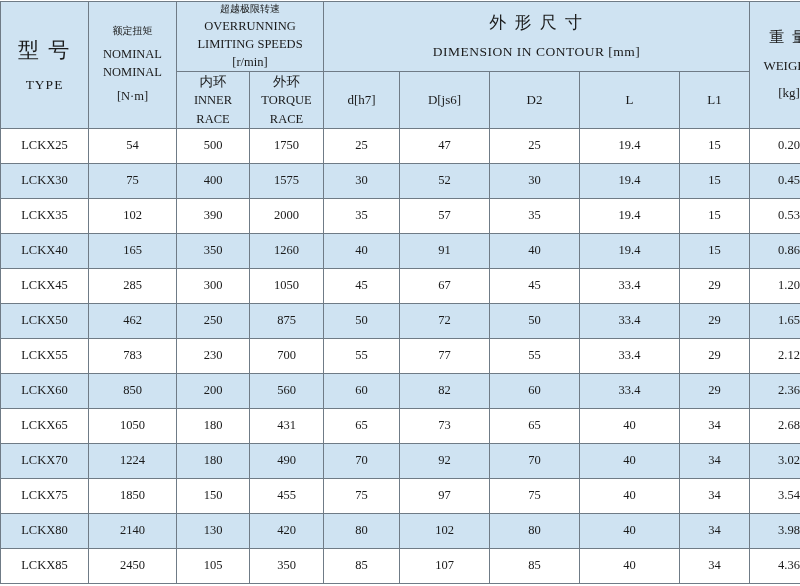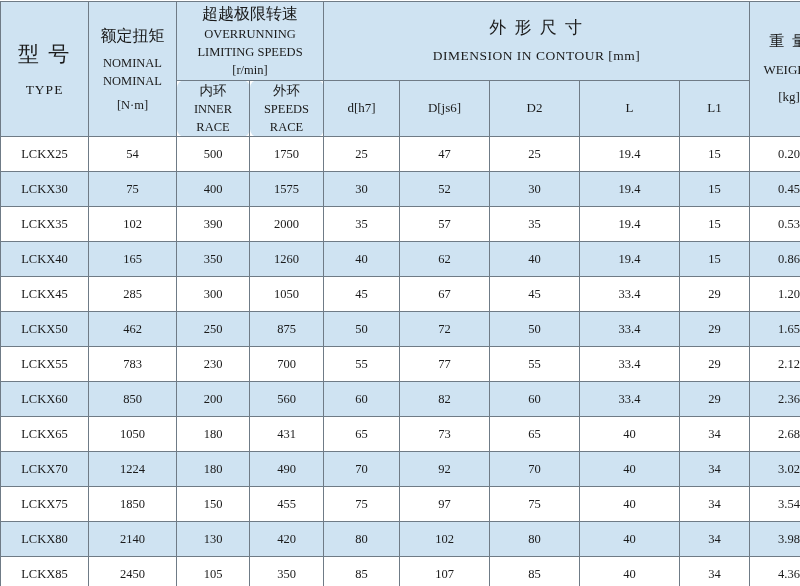--- a/index.html
+++ b/index.html
@@ -28,21 +28,21 @@
   thead th {
     background: #cfe3f2;
     font-weight: normal;
   }
   .hdr-lines {
     line-height: 1.45;
     font-size: 12.5px;
     padding: 4px 2px;
   }
   .hdr-lines .cn {
-    font-size: 16px;
+    font-size: 10px;
   }
   .hdr-lines .big-cn {
     font-size: 17px;
     letter-spacing: 2px;
   }
   .hdr-lines .big-en {
     font-size: 13.5px;
     letter-spacing: 0.5px;
   }
   .hdr-type .cn {
@@ -57,21 +57,20 @@
     font-size: 15px;
     letter-spacing: 2px;
   }
   .hdr-weight .en {
     font-size: 13px;
   }
   .sub-hdr {
     font-size: 12.5px;
     line-height: 1.45;
     padding: 5px 2px;
-    border-radius: 8px;
   }
   .sub-hdr .cn {
     font-size: 13.5px;
   }
   .dim-hdr {
     font-size: 13px;
     padding: 6px 2px;
   }
   tbody td {
     font-size: 12.5px;
@@ -139,21 +138,21 @@
       </th>
     </tr>
     <tr>
       <th class="sub-hdr">
         <div class="cn">内环</div>
         <div>INNER</div>
         <div>RACE</div>
       </th>
       <th class="sub-hdr">
         <div class="cn">外环</div>
-        <div>SPEEDS</div>
+        <div>TORQUE</div>
         <div>RACE</div>
       </th>
       <th class="dim-hdr">d[h7]</th>
       <th class="dim-hdr">D[js6]</th>
       <th class="dim-hdr">D2</th>
       <th class="dim-hdr">L</th>
       <th class="dim-hdr">L1</th>
     </tr>
   </thead>
   <tbody id="table-body">
@@ -192,21 +191,21 @@
         <td>19.4</td>
         <td>15</td>
         <td>0.53</td>
       </tr>
       <tr class="even">
         <td class="type-cell">LCKX40</td>
         <td>165</td>
         <td>350</td>
         <td>1260</td>
         <td>40</td>
-        <td>62</td>
+        <td>91</td>
         <td>40</td>
         <td>19.4</td>
         <td>15</td>
         <td>0.86</td>
       </tr>
       <tr class="odd">
         <td class="type-cell">LCKX45</td>
         <td>285</td>
         <td>300</td>
         <td>1050</td>

